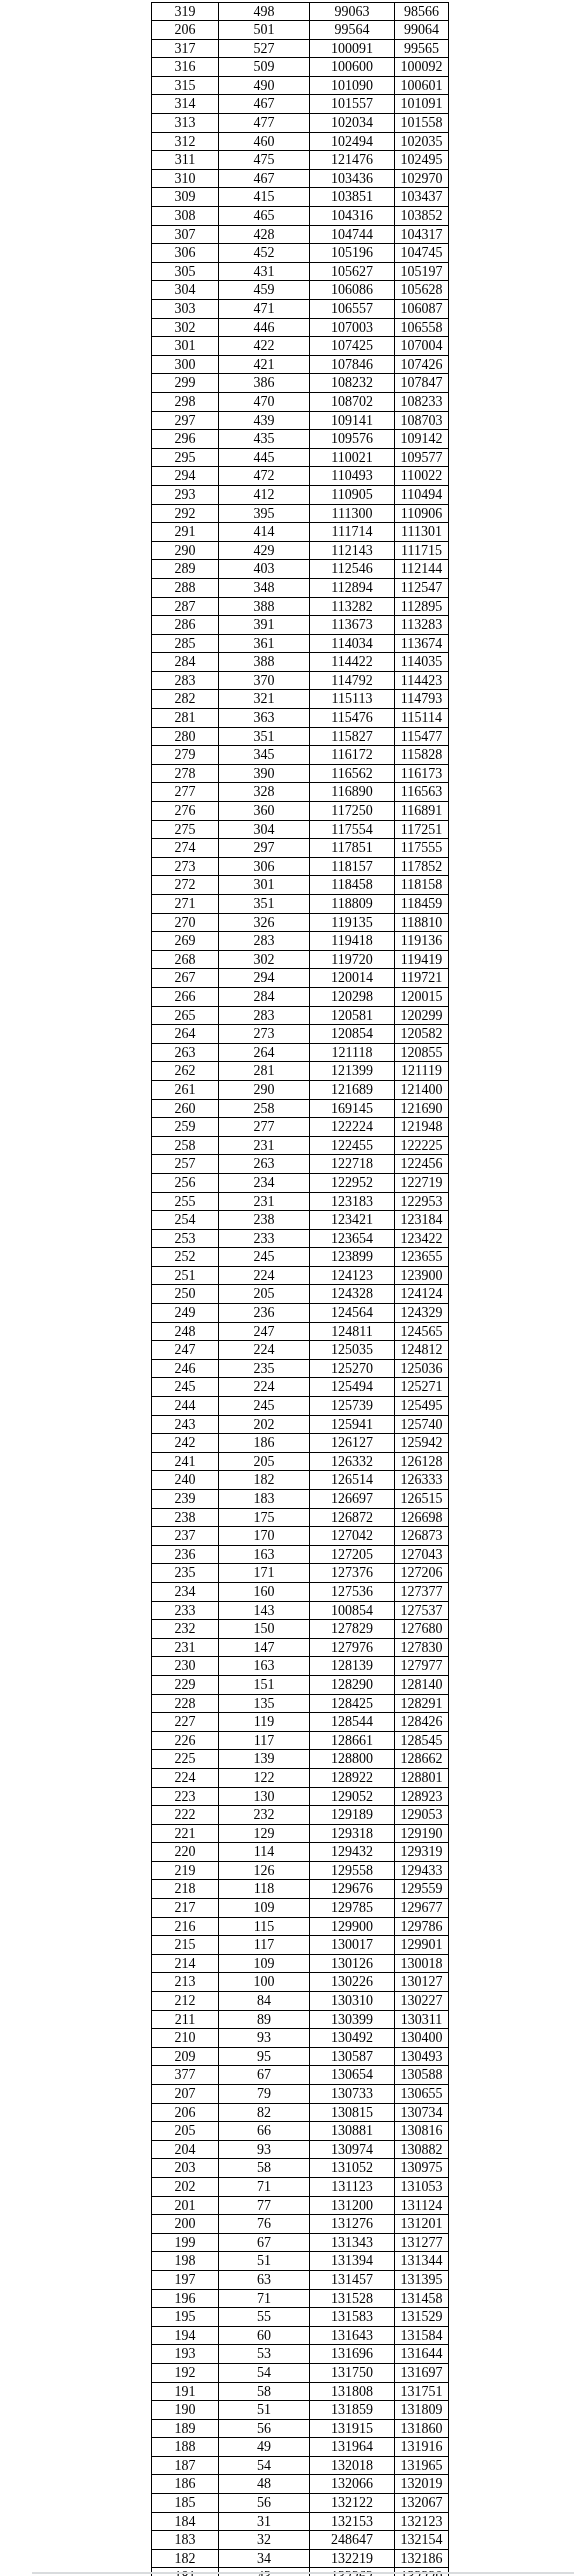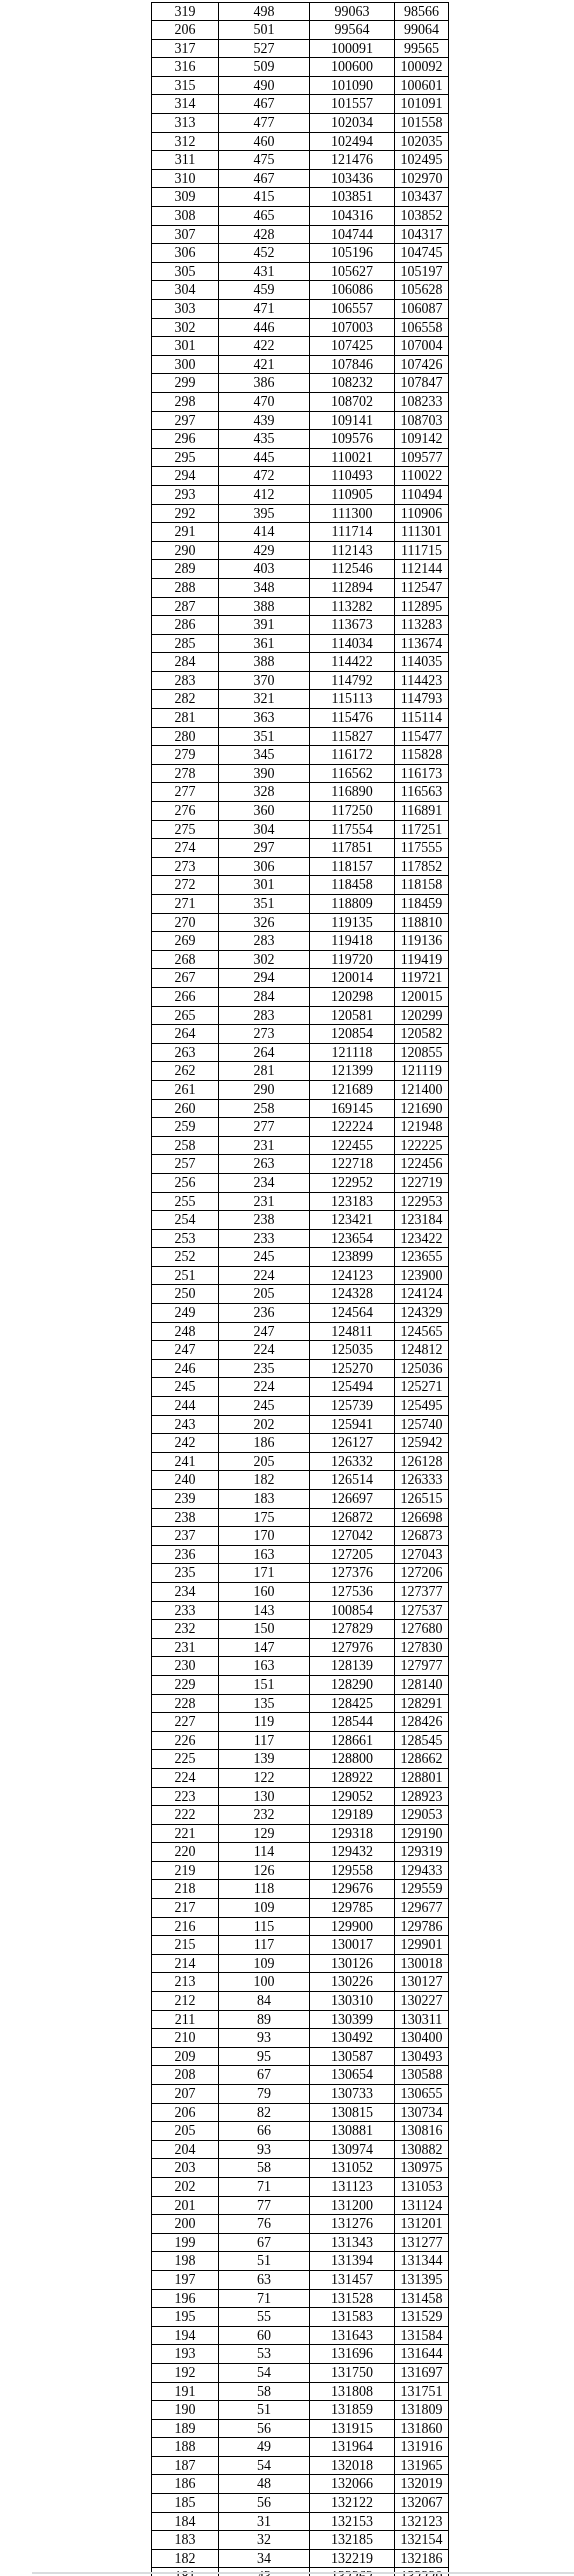--- a/index.html
+++ b/index.html
@@ -727,21 +727,21 @@
           <td>130492</td>
           <td>130400</td>
         </tr>
         <tr>
           <td>209</td>
           <td>95</td>
           <td>130587</td>
           <td>130493</td>
         </tr>
         <tr>
-          <td>208</td>
+          <td>377</td>
           <td>67</td>
           <td>130654</td>
           <td>130588</td>
         </tr>
         <tr>
           <td>207</td>
           <td>79</td>
           <td>130733</td>
           <td>130655</td>
         </tr>
@@ -879,21 +879,21 @@
         </tr>
         <tr>
           <td>184</td>
           <td>31</td>
           <td>132153</td>
           <td>132123</td>
         </tr>
         <tr>
           <td>183</td>
           <td>32</td>
-          <td>132185</td>
+          <td>248647</td>
           <td>132154</td>
         </tr>
         <tr>
           <td>182</td>
           <td>34</td>
           <td>132219</td>
           <td>132186</td>
         </tr>
         <tr>
           <td>181</td>

